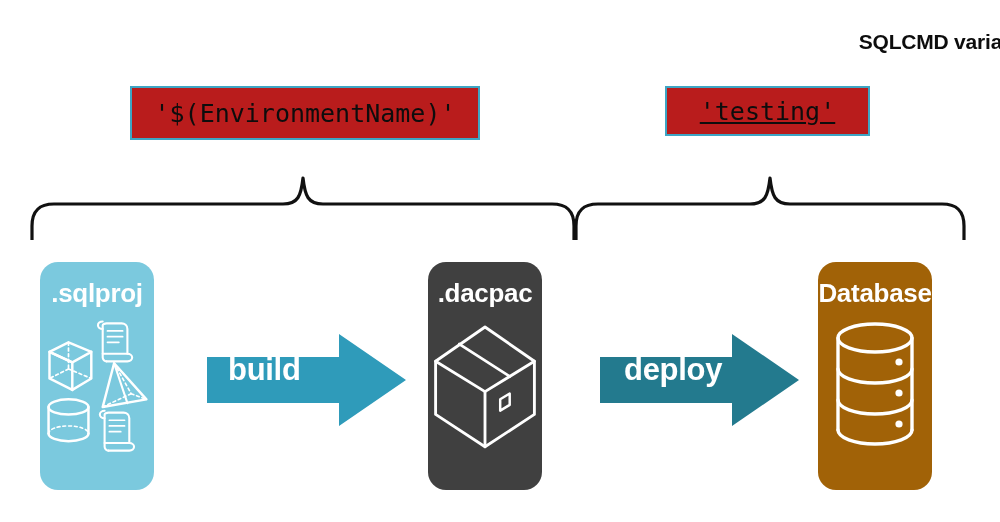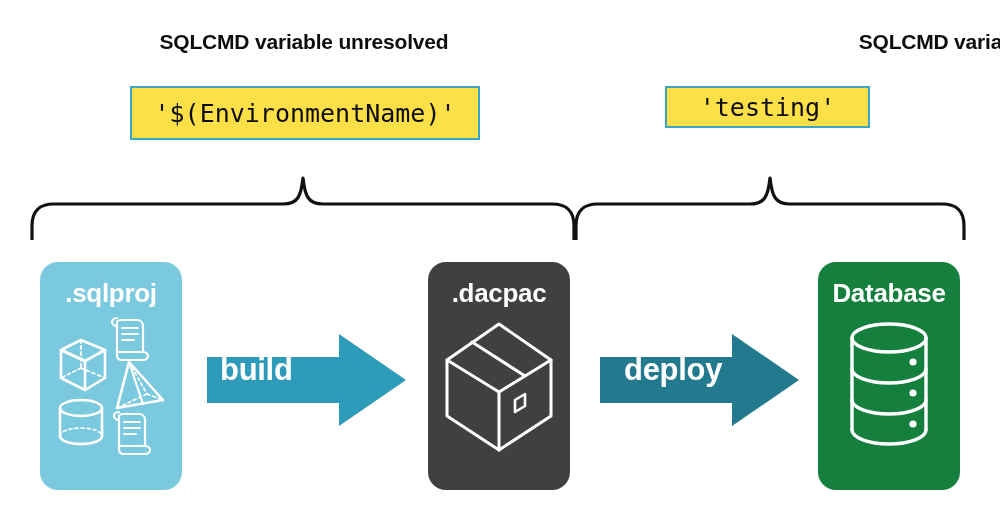--- a/index.html
+++ b/index.html
@@ -20,49 +20,49 @@
     letter-spacing:-0.2px;
     text-align:center;
     white-space:nowrap;
   }
   #heading-left{left:0;top:30px;width:608px;}
   #heading-right{left:578px;top:30px;width:770px;}
 
   
   .code-box{
     position:absolute;
-    background:#fde047;
+    background:#b91c1c;
     border:2px solid #3da5c4;
     box-sizing:border-box;
     display:flex;align-items:center;justify-content:center;
     font-family:"DejaVu Sans Mono","Liberation Mono",monospace;
     font-size:25px;
     color:#0d0d0d;
     letter-spacing:0px;
   }
   #code-box-left{left:130px;top:86px;width:350px;height:54px;}
-  #code-box-right{left:665px;top:86px;width:205px;height:42px;}
+  #code-box-right{left:665px;top:86px;width:205px;height:50px;text-decoration:underline;}
 
   
   .brace-svg{position:absolute;top:148px;}
   #brace-left-wrap{left:30px;}
   #brace-right-wrap{left:574px;}
 
   
   .card{
     position:absolute;
     top:262px;
-    width:142px;
+    width:114px;
     height:228px;
     border-radius:18px;
     box-sizing:border-box;
   }
   #card-sqlproj{left:40px;background:#7bc9de;}
   #card-dacpac{left:428px;background:#404040;}
-  #card-database{left:818px;background:#15803d;}
+  #card-database{left:818px;background:#a16207;}
 
   .card-label{
     position:absolute;
     top:16px;left:0;width:100%;
     text-align:center;
     color:#ffffff;
     font-weight:bold;
     font-size:26px;
     letter-spacing:-0.3px;
     white-space:nowrap;
@@ -79,29 +79,28 @@
   #arrow-deploy{left:600px;}
   .arrow-label{
     position:absolute;
     top:352px;
     color:#ffffff;
     font-weight:bold;
     font-size:31px;
     letter-spacing:-0.3px;
     white-space:nowrap;
   }
-  #arrow-build-label{left:220px;}
+  #arrow-build-label{left:228px;}
   #arrow-deploy-label{left:624px;text-align:center;}
 </style>
 </head>
 <body>
 
 <div id="stage">
 
-  <div class="heading" id="heading-left">SQLCMD variable unresolved</div>
   <div class="heading" id="heading-right">SQLCMD variable set</div>
 
   <div class="code-box" id="code-box-left">'$(EnvironmentName)'</div>
   <div class="code-box" id="code-box-right">'testing'</div>
 
   <div class="brace-svg" id="brace-left-wrap">
     <svg width="546" height="92" viewBox="0 0 546 92" fill="none">
       <path d="M2 92 V78 C2 62 10 56 24 56 H253 C268 56 271 48 273 30
                C275 48 278 56 293 56 H522 C536 56 544 62 544 78 V92" stroke="#111111" stroke-width="3.2" fill="none" stroke-linecap="round" stroke-linejoin="round"></path>
     </svg>

